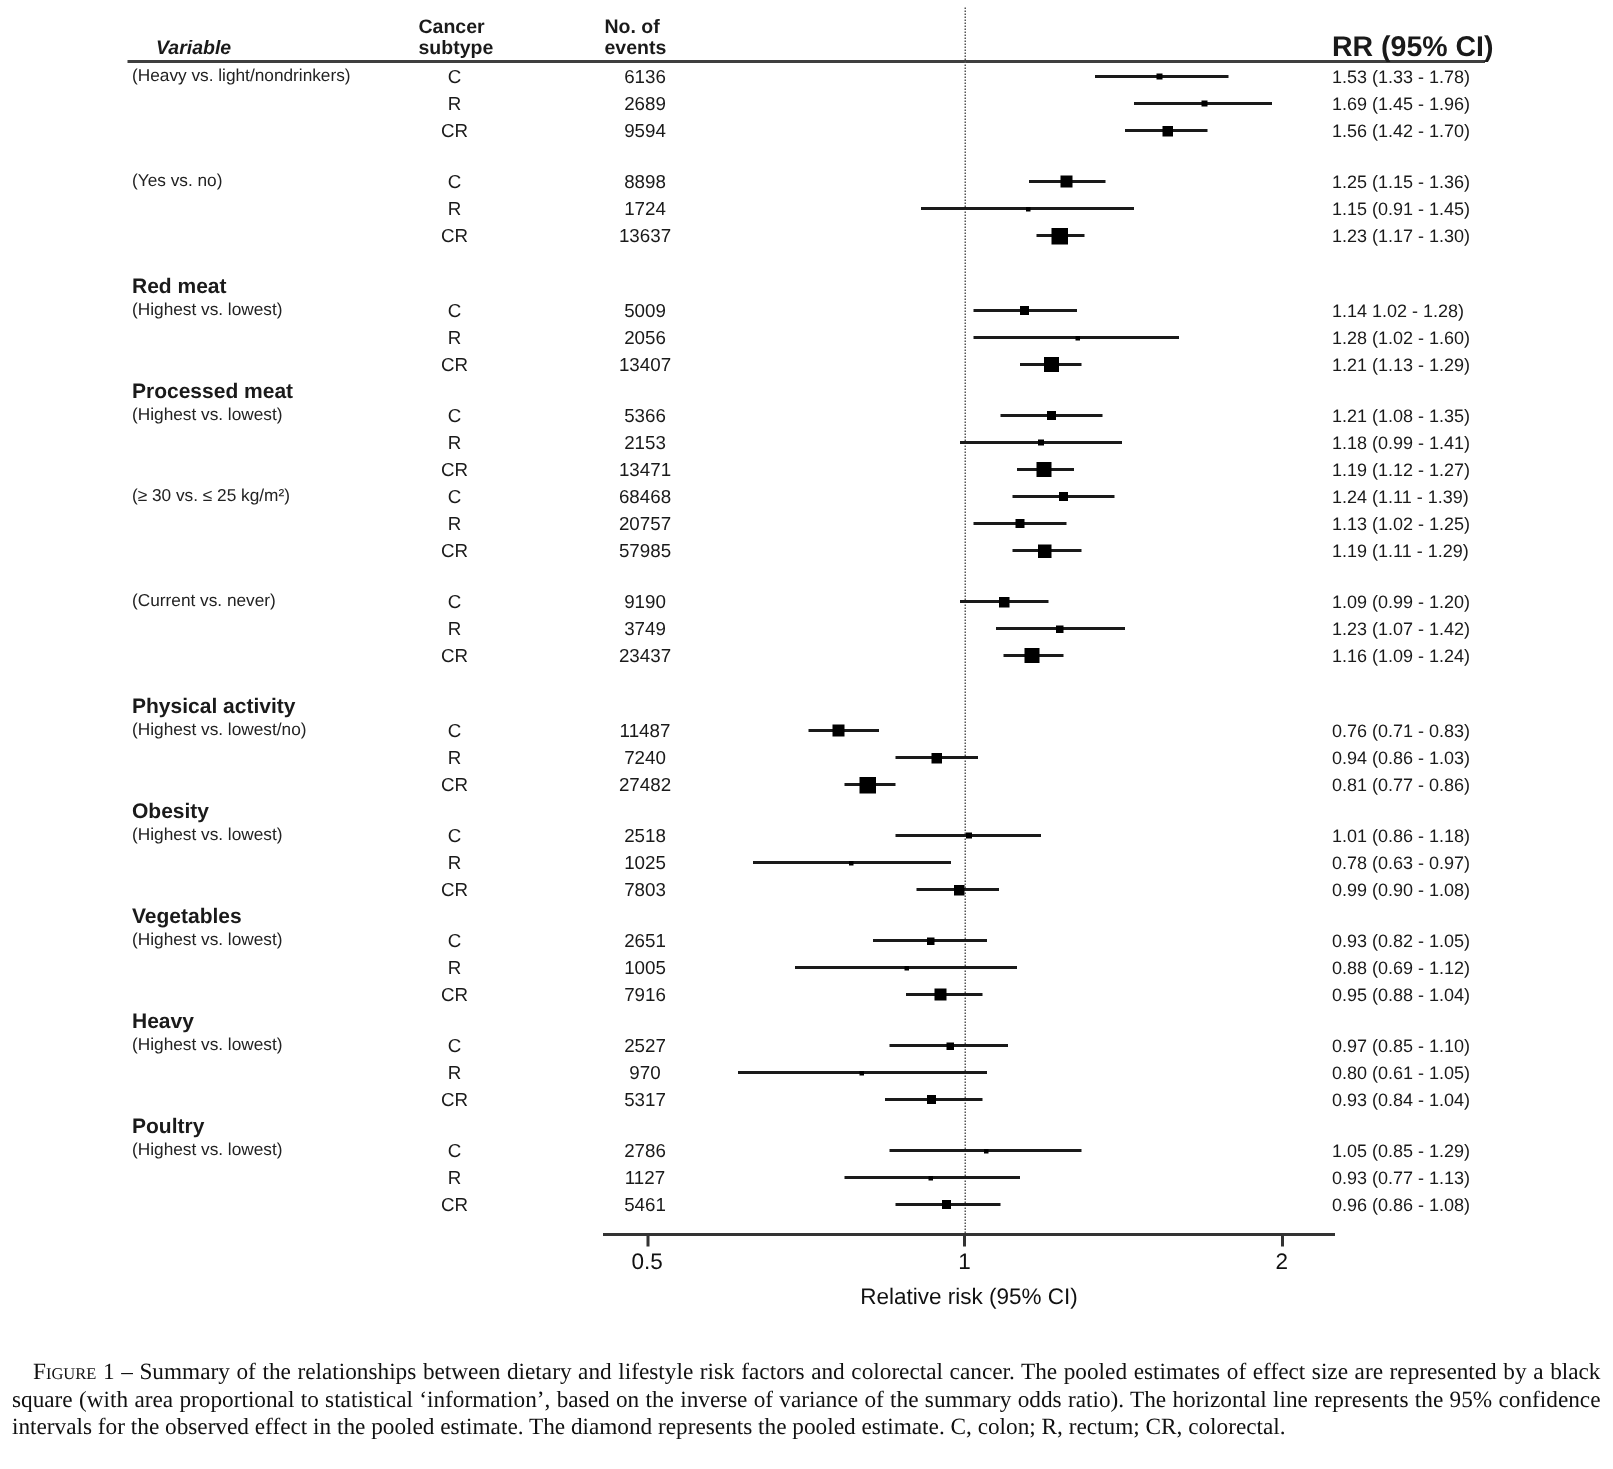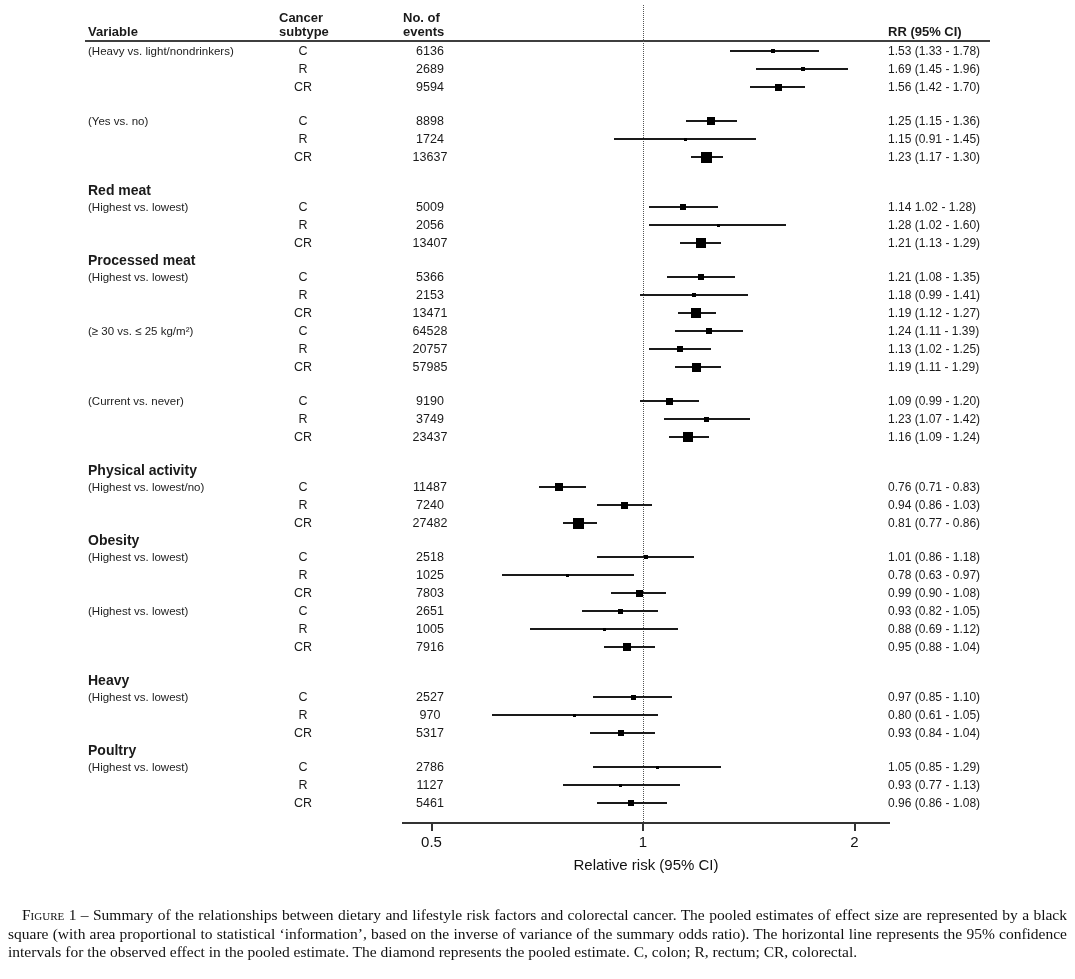--- a/index.html
+++ b/index.html
@@ -16,24 +16,24 @@
 
   
   .refline {
     position: absolute; left: 643px; top: 5px; height: 817px;
     width: 0; border-left: 1px dotted #555; z-index: 0;
   }
 
   
   .fig-header { position: relative; height: 40px; z-index: 1; }
   .h-col { position: absolute; bottom: 1px; font-weight: bold; font-size: 13px; line-height: 14px; }
-  .h-variable { left: 88px; }
+  .h-variable { left: 104px; font-style: italic; }
   .h-subtype  { left: 279px; }
   .h-events   { left: 403px; }
-  .h-rr       { left: 888px; font-size: 13px; }
+  .h-rr       { left: 888px; font-size: 19px; }
   .hline { display: block; }
 
   .rule { height: 2px; background: #3f3f3f; margin-left: 85px; width: 905px; }
 
   
   .groups { position: relative; z-index: 1; }
   .group { height: 70px; }
   .gname {
     height: 16px; line-height: 16px; padding-left: 88px;
     font-weight: bold; font-size: 14px;
@@ -200,21 +200,21 @@
             <div class="events">13471</div>
             <div class="ci" style="left: 677.6px; width: 38.4px;"></div>
             <div class="marker" style="width: 10px; height: 10px; left: 691.1px; top: 4px;"></div>
             <div class="rrtext">1.19 (1.12 - 1.27)</div>
           </div>
         </div>
         <div class="group">
           <div class="frow">
             <div class="comparison">(≥ 30 vs. ≤ 25 kg/m²)</div>
             <div class="subtype">C</div>
-            <div class="events">64528</div>
+            <div class="events">68468</div>
             <div class="ci" style="left: 674.8px; width: 68.6px;"></div>
             <div class="marker" style="width: 6px; height: 6px; left: 705.6px; top: 6px;"></div>
             <div class="rrtext">1.24 (1.11 - 1.39)</div>
           </div>
           <div class="frow">
             <div class="subtype">R</div>
             <div class="events">20757</div>
             <div class="ci" style="left: 649px; width: 62px;"></div>
             <div class="marker" style="width: 6px; height: 6px; left: 677.3px; top: 6px;"></div>
             <div class="rrtext">1.13 (1.02 - 1.25)</div>
@@ -295,20 +295,21 @@
           </div>
           <div class="frow">
             <div class="subtype">CR</div>
             <div class="events">7803</div>
             <div class="ci" style="left: 610.9px; width: 55.6px;"></div>
             <div class="marker" style="width: 7px; height: 7px; left: 636.4px; top: 5.5px;"></div>
             <div class="rrtext">0.99 (0.90 - 1.08)</div>
           </div>
         </div>
         <div class="group">
+          <div class="gname">Vegetables</div>
           <div class="frow">
             <div class="comparison">(Highest vs. lowest)</div>
             <div class="subtype">C</div>
             <div class="events">2651</div>
             <div class="ci" style="left: 582.4px; width: 75.4px;"></div>
             <div class="marker" style="width: 5px; height: 5px; left: 618.4px; top: 6.5px;"></div>
             <div class="rrtext">0.93 (0.82 - 1.05)</div>
           </div>
           <div class="frow">
             <div class="subtype">R</div>

